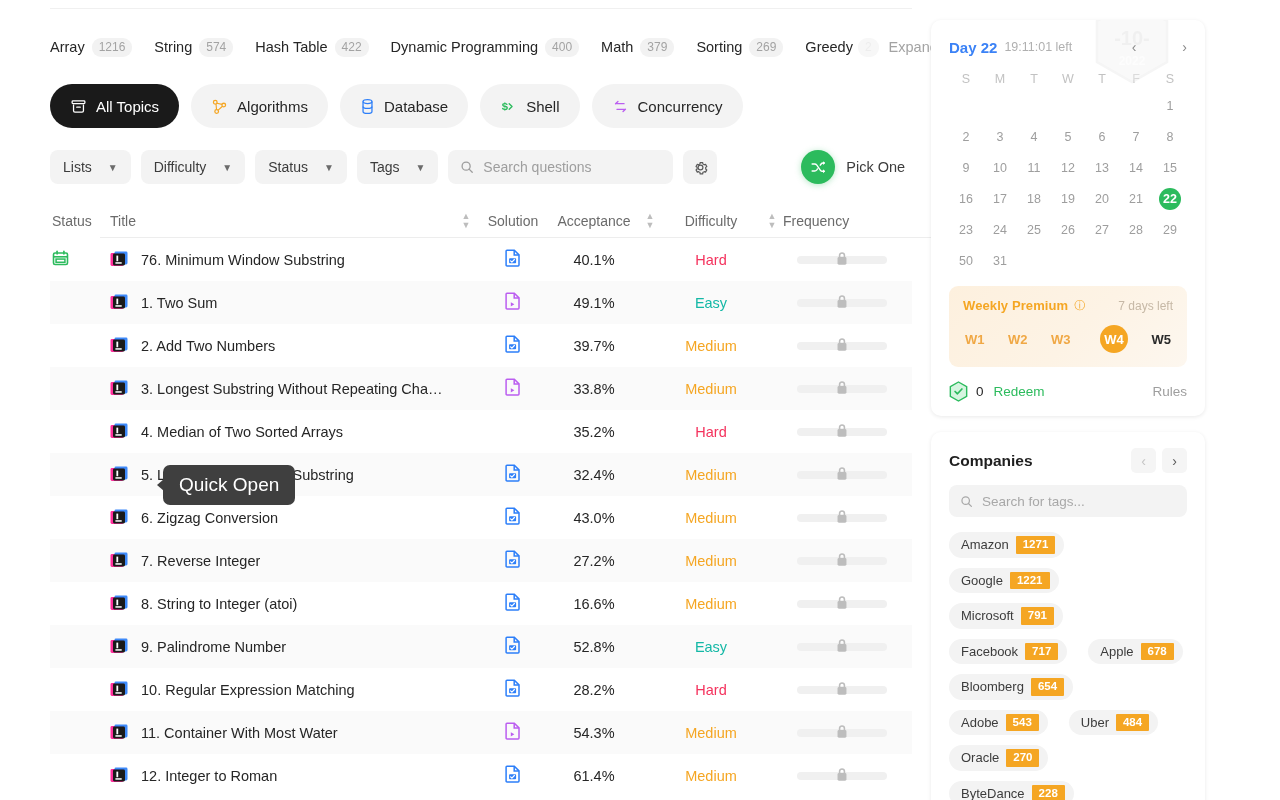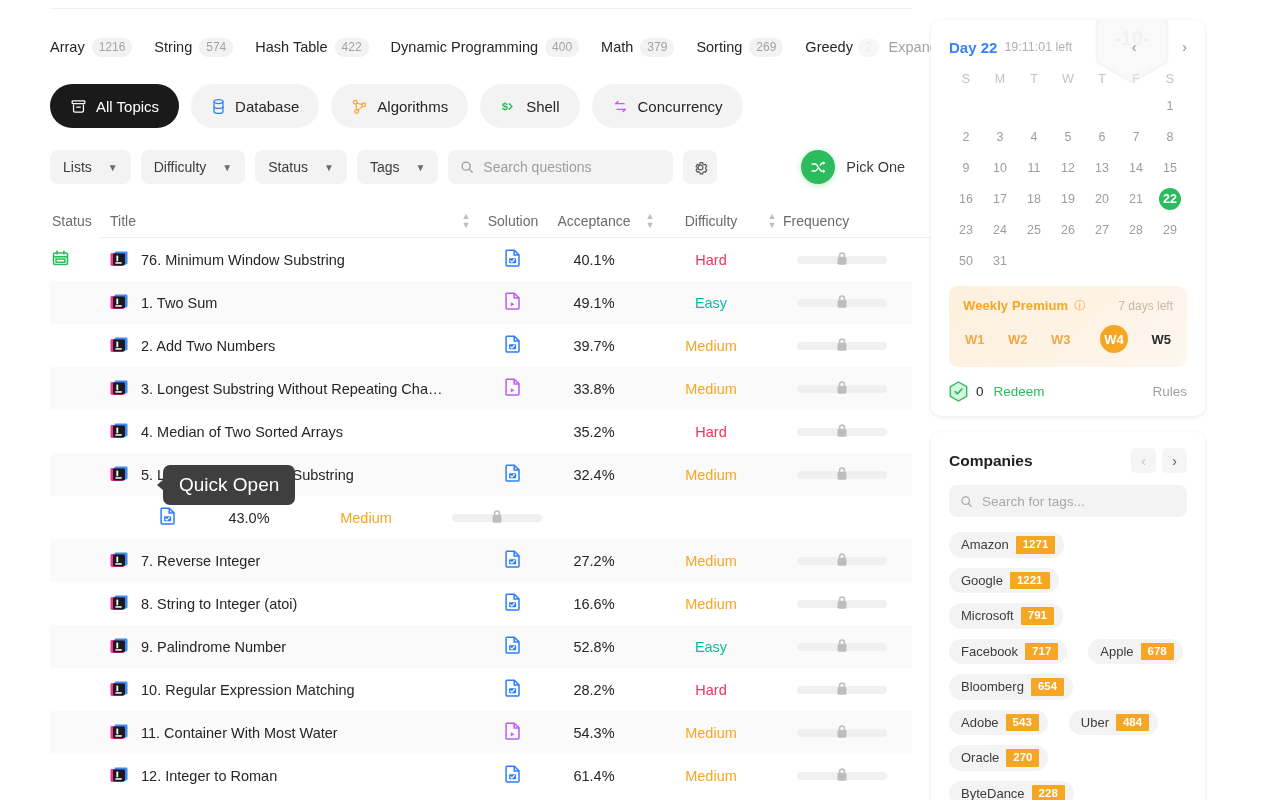--- a/index.html
+++ b/index.html
@@ -233,38 +233,38 @@
             <svg width="17" height="17" viewBox="0 0 24 24">
               <rect x="3" y="4" width="18" height="4" rx="1.2" fill="none" stroke="#ffffff" stroke-width="1.8"></rect>
               <path d="M5 9v9a2 2 0 002 2h10a2 2 0 002-2V9" fill="none" stroke="#ffffff" stroke-width="1.8"></path>
               <line x1="9.5" y1="13" x2="14.5" y2="13" stroke="#ffffff" stroke-width="1.8" stroke-linecap="round"></line>
             </svg>
           </span>
           <span>All Topics</span>
         </div>
         <div class="cat">
           <span>
-            <svg width="15" height="17" viewBox="0 0 20 24">
-              <ellipse cx="10" cy="5" rx="6.3" ry="2.8" fill="none" stroke="#2d7ff9" stroke-width="1.8"></ellipse>
-              <path d="M3.7 5v14c0 1.5 2.8 2.8 6.3 2.8s6.3-1.3 6.3-2.8V5" fill="none" stroke="#2d7ff9" stroke-width="1.8"></path>
-              <path d="M3.7 12c0 1.5 2.8 2.8 6.3 2.8s6.3-1.3 6.3-2.8" fill="none" stroke="#2d7ff9" stroke-width="1.8"></path>
-            </svg>
-          </span>
-          <span>Database</span>
-        </div>
-        <div class="cat">
-          <span>
             <svg width="17" height="17" viewBox="0 0 24 24">
               <circle cx="6" cy="6" r="2.6" fill="none" stroke="#f5a623" stroke-width="1.8"></circle>
               <circle cx="18" cy="10" r="2.6" fill="none" stroke="#f5a623" stroke-width="1.8"></circle>
               <circle cx="8" cy="19" r="2.6" fill="none" stroke="#f5a623" stroke-width="1.8"></circle>
               <path d="M8.3 7.4l7.4 1.6M7.1 8.5l.7 7.9M15.8 12l-6 5.4" stroke="#f5a623" stroke-width="1.6"></path>
             </svg>
           </span>
           <span>Algorithms</span>
+        </div>
+        <div class="cat">
+          <span>
+            <svg width="15" height="17" viewBox="0 0 20 24">
+              <ellipse cx="10" cy="5" rx="6.3" ry="2.8" fill="none" stroke="#2d7ff9" stroke-width="1.8"></ellipse>
+              <path d="M3.7 5v14c0 1.5 2.8 2.8 6.3 2.8s6.3-1.3 6.3-2.8V5" fill="none" stroke="#2d7ff9" stroke-width="1.8"></path>
+              <path d="M3.7 12c0 1.5 2.8 2.8 6.3 2.8s6.3-1.3 6.3-2.8" fill="none" stroke="#2d7ff9" stroke-width="1.8"></path>
+            </svg>
+          </span>
+          <span>Database</span>
         </div>
         <div class="cat">
           <span>
             <svg width="17" height="17" viewBox="0 0 24 24">
               <text x="2" y="17" font-family="Liberation Mono, monospace" font-size="16" font-weight="700" fill="#2cbb5d">$</text>
               <path d="M13 8l4 4-4 4" fill="none" stroke="#2cbb5d" stroke-width="1.9" stroke-linecap="round" stroke-linejoin="round"></path>
             </svg>
           </span>
           <span>Shell</span>
         </div>
@@ -545,20 +545,30 @@
               <span class="freqbar">
                 <span class="lock"><svg width="13" height="15" viewBox="0 0 14 16">
                     <rect x="2.2" y="6.4" width="9.6" height="8.2" rx="1.5" fill="#bdbdbd"></rect>
                     <path d="M4.4 6.4V4.6a2.6 2.6 0 015.2 0v1.8" fill="none" stroke="#bdbdbd" stroke-width="1.7"></path>
                   </svg></span>
               </span>
             </div>
           </div>
           <div class="trow">
             <div class="c-status"></div>
+            <div class="c-title">
+              <span class="app-ico"><svg width="18" height="18" viewBox="0 0 18 18">
+                  <rect x="0.5" y="2" width="13" height="13" rx="1.4" fill="#ff2d9b"></rect>
+                  <rect x="4.5" y="0.5" width="13" height="13" rx="1.4" fill="#2d7ff9" opacity="0.92"></rect>
+                  <rect x="3" y="2.5" width="12" height="12" rx="1.4" fill="#1a1a1a"></rect>
+                  <rect x="6.4" y="4.6" width="1.8" height="5.6" fill="#fff"></rect>
+                  <rect x="5.4" y="11.2" width="6.3" height="1.5" fill="#fff"></rect>
+                </svg></span>
+              <span class="title-txt">6. Zigzag Conversion</span>
+            </div>
             <div class="c-sort"></div>
             <div class="c-sol">
               <span><svg width="16" height="18" viewBox="0 0 16 18">
                   <path d="M2 1.2h7.3L14 5.9V16a.9.9 0 01-.9.9H2A.9.9 0 011.1 16V2.1A.9.9 0 012 1.2z" fill="none" stroke="#2d7ff9" stroke-width="1.5"></path>
                   <path d="M9.2 1.4v4.6h4.6" fill="none" stroke="#2d7ff9" stroke-width="1.5"></path>
                   <rect x="4.1" y="9.2" width="7" height="5.1" rx="0.8" fill="#2d7ff9"></rect>
                   <path d="M5.6 11.8l1.3 1.3 2.5-2.6" fill="none" stroke="#fff" stroke-width="1.2" stroke-linecap="round" stroke-linejoin="round"></path>
                 </svg></span>
             </div>
             <div class="c-acc">43.0%</div>

